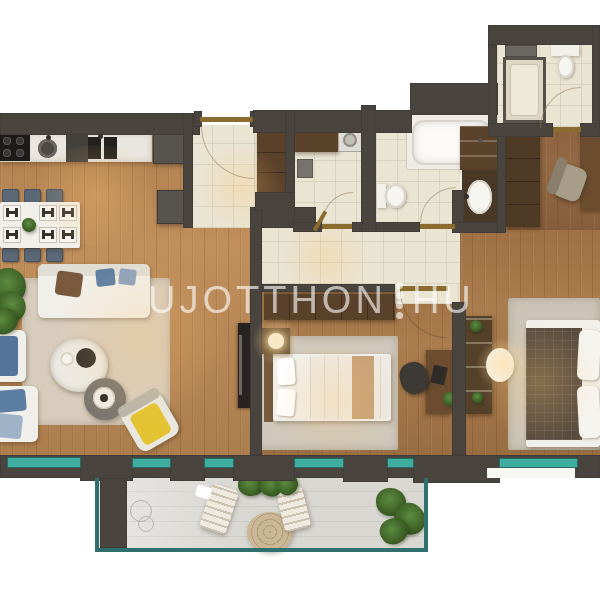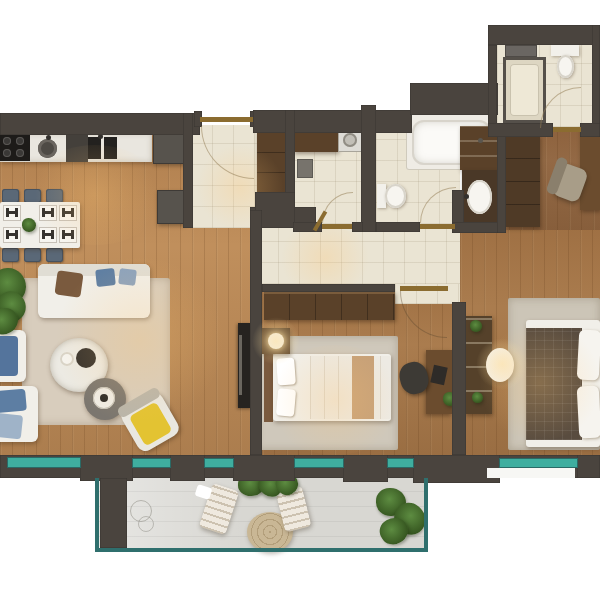--- a/index.html
+++ b/index.html
@@ -253,14 +253,24 @@
   <div class="abs furn" style="left:247px;top:512px;width:46px;height:40px;border-radius:50%;background:#c9b795;background-image:repeating-radial-gradient(circle, rgba(120,95,55,.28) 0 1px, transparent 1px 6px);box-shadow:1px 2px 4px rgba(80,70,55,.35);z-index:14"></div>
   <div class="abs leafy" style="left:238px;top:474px;width:26px;height:22px"></div>
   <div class="abs leafy" style="left:258px;top:476px;width:24px;height:20px;transform:rotate(35deg)"></div>
   <div class="abs leafy" style="left:276px;top:473px;width:22px;height:22px;transform:rotate(-25deg)"></div>
   <div class="abs leafy" style="left:376px;top:488px;width:30px;height:28px"></div>
   <div class="abs leafy" style="left:394px;top:504px;width:32px;height:30px;transform:rotate(40deg)"></div>
   <div class="abs leafy" style="left:380px;top:518px;width:28px;height:26px;transform:rotate(-30deg)"></div>
   <div class="abs" style="left:130px;top:500px;width:20px;height:20px;border:1px solid rgba(150,148,140,.6);border-radius:50%;z-index:14"></div>
   <div class="abs" style="left:138px;top:516px;width:14px;height:14px;border:1px solid rgba(150,148,140,.55);border-radius:50%;z-index:14"></div>
 
+  <div id="watermark" class="abs" style="left:148px;top:281px">
+    <span>UJOTTHON</span>
+    <span class="dots">
+        <i></i>
+        <i></i>
+        <i></i>
+        <i></i>
+      </span>
+    <span>HU</span>
+  </div>
 
 </div>
 
 </body></html>

